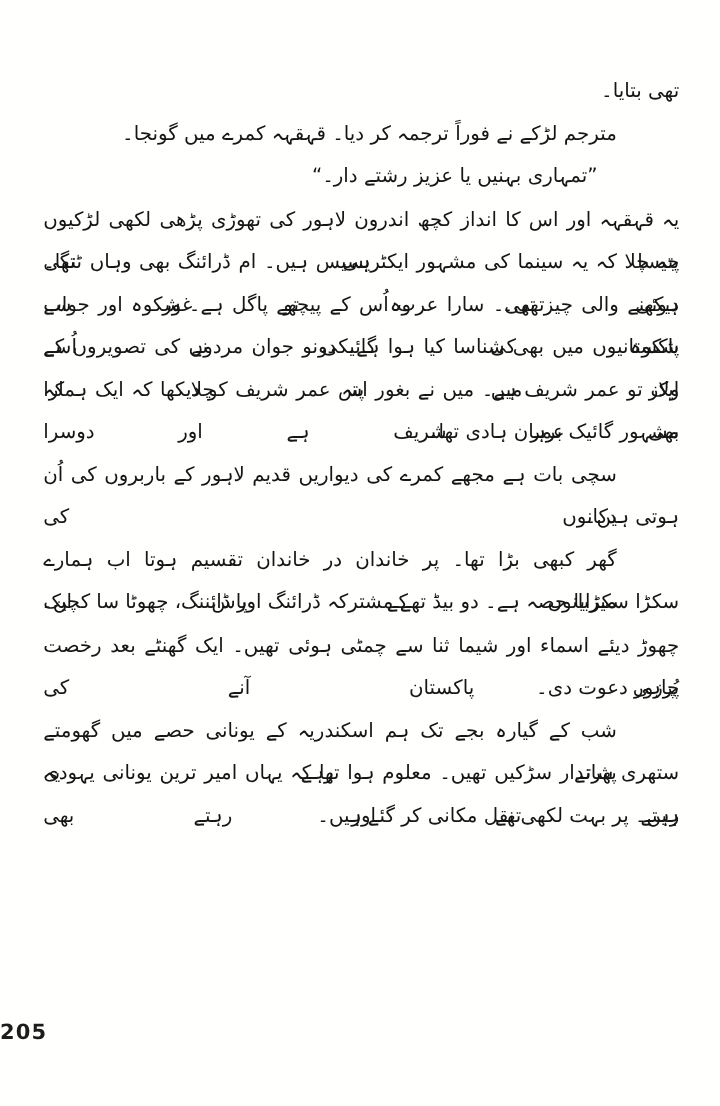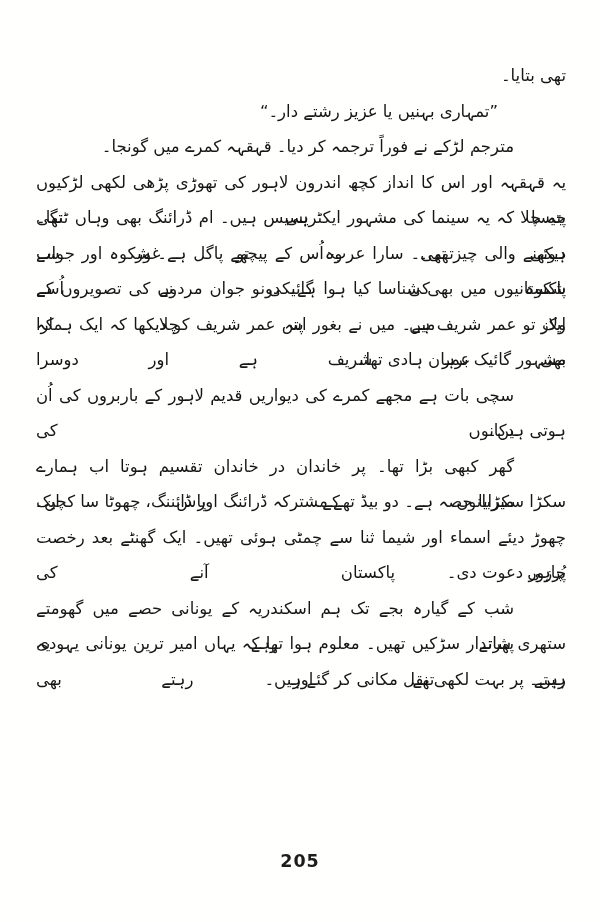--- a/index.html
+++ b/index.html
@@ -31,41 +31,40 @@
   
   .j { text-align:justify; text-align-last:justify; word-spacing:1px; }
   
   .r { text-align:right; white-space:nowrap; }
   
   .ind  { padding-right:52px; }
   .ind2 { padding-right:68px; }
   .footer {
     position:absolute;
     top:851px; left:0; right:0;
-    text-align:center;
     direction:ltr;
   }
   .page-number {
     display:inline-block;
     font-size:17.5px;
     font-weight:bold;
     letter-spacing:1px;
     color:#1d1c1b;
     font-family:"DejaVu Sans", sans-serif;
   }
 </style>
 </head>
 <body>
 
 <div class="page">
 
   <div class="text-block" lang="ur" dir="rtl">
     <div class="line r">تھی بتایا۔</div>
+    <div class="line r ind">مترجم لڑکے نے فوراً ترجمہ کر دیا۔ قہقہہ کمرے میں گونجا۔</div>
     <div class="line r ind2">”تمہاری بہنیں یا عزیز رشتے دار۔“</div>
-    <div class="line r ind">مترجم لڑکے نے فوراً ترجمہ کر دیا۔ قہقہہ کمرے میں گونجا۔</div>
     <div class="line j">یہ قہقہہ اور اس کا انداز کچھ اندرون لاہور کی تھوڑی پڑھی لکھی لڑکیوں جیسا ہی تھا۔</div>
     <div class="line j">پتہ چلا کہ یہ سینما کی مشہور ایکٹریسیس ہیں۔ ام ڈرائنگ بھی وہاں ٹنگی ہوئی تھی۔ وہ تو غور سے</div>
     <div class="line j">دیکھنے والی چیز تھی۔ سارا عرب اُس کے پیچھے پاگل ہے۔ شکوہ اور جواب شکوہ کی گائیکی نے اُسے</div>
     <div class="line j">پاکستانیوں میں بھی شناسا کیا ہوا ہے۔ دونو جوان مردوں کی تصویروں کے ولاز میں پتہ چلا کہ</div>
     <div class="line j">ایک تو عمر شریف ہے۔ میں نے بغور اس عمر شریف کو دیکھا کہ ایک ہمارا بھی عمر شریف ہے اور دوسرا</div>
     <div class="line r">مشہور گائیک برہان ہادی تھا۔</div>
     <div class="line j ind">سچی بات ہے مجھے کمرے کی دیواریں قدیم لاہور کے باربروں کی اُن دکانوں کی</div>
     <div class="line r">ہوتی ہیں۔</div>
     <div class="line j ind">گھر کبھی بڑا تھا۔ پر خاندان در خاندان تقسیم ہوتا اب ہمارے میزبانوں کے پاس ایک</div>
     <div class="line r">سکڑا سکڑایا حصہ ہے۔ دو بیڈ تھے مشترکہ ڈرائنگ اور ڈائننگ، چھوٹا سا کچن۔</div>

